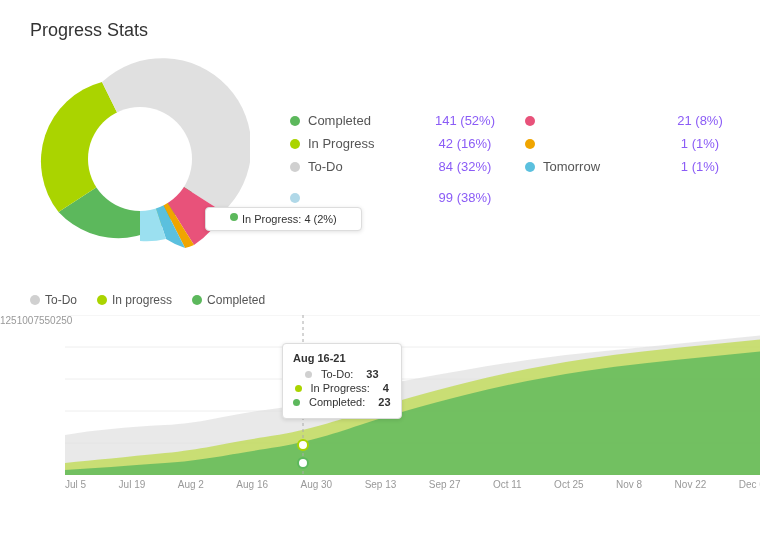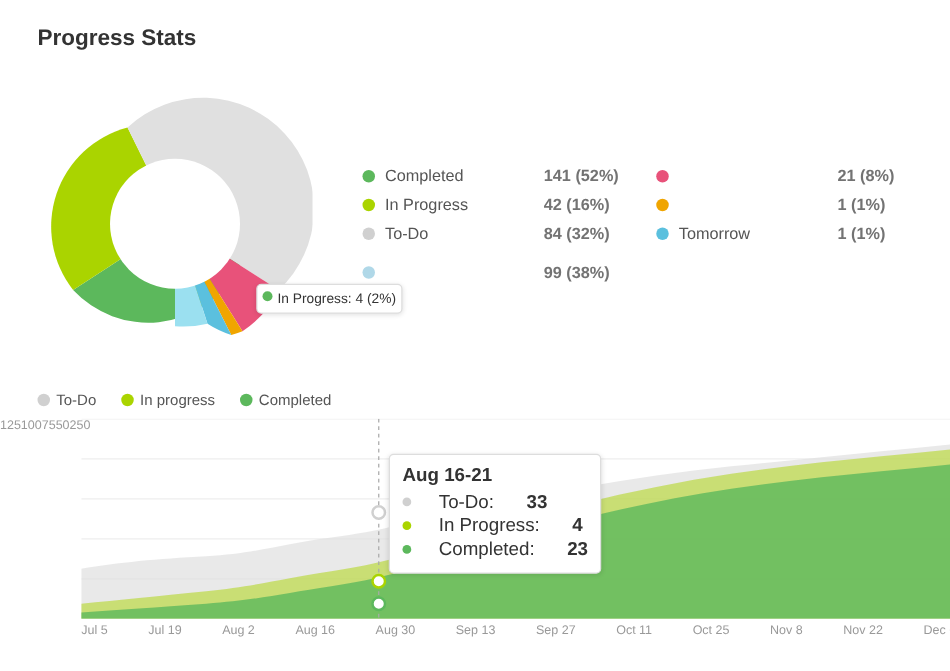--- a/index.html
+++ b/index.html
@@ -10,23 +10,23 @@
       font-size: 13px;
       width: 760px;
       height: 537px;
       overflow: hidden;
     }
     .page {
       padding: 20px 30px;
     }
     .title {
       font-size: 18px;
-      font-weight: 700;
+      font-weight: 400;
       color: #333;
-      margin-bottom: 28px;
+      margin-bottom: 8px;
     }
     .top-section {
       display: flex;
       align-items: center;
       gap: 40px;
       margin-bottom: 24px;
     }
     .donut-wrapper {
       position: relative;
       width: 220px;
@@ -37,21 +37,21 @@
       width: 220px;
       height: 220px;
     }
     .tooltip-bubble {
       position: absolute;
       left: 175px;
       top: 158px;
       background: white;
       border: 1px solid #ddd;
       border-radius: 4px;
-      padding: 5px 4px;
+      padding: 5px 24px;
       font-size: 11px;
       white-space: nowrap;
       box-shadow: 0 1px 4px rgba(0,0,0,0.12);
       display: flex;
       align-items: flex-start;
       gap: 4px;
     }
     .tooltip-dot {
       width: 8px;
       height: 8px;
@@ -75,24 +75,24 @@
       width: 10px;
       height: 10px;
       border-radius: 50%;
       flex-shrink: 0;
     }
     .legend-label {
       flex: 1;
       color: #555;
     }
     .legend-count {
-      color: #737373;
-      font-weight: 700;
+      color: #8b5cf6;
+      font-weight: 400;
       margin-left: auto;
-      text-align: left;
+      text-align: center;
       min-width: 60px;
     }
     
     .chart-section {
       margin-top: 8px;
     }
     .chart-legend {
       display: flex;
       gap: 20px;
       margin-bottom: 8px;
@@ -113,39 +113,40 @@
       position: relative;
       width: 700px;
       height: 160px;
     }
     .chart-area svg {
       width: 100%;
       height: 100%;
     }
     .chart-tooltip {
       position: absolute;
-      left: 246px;
+      left: 217px;
       top: 28px;
       background: white;
       border: 1px solid #ddd;
       border-radius: 4px;
       padding: 8px 10px;
-      font-size: 15px;
+      font-size: 11px;
       box-shadow: 0 1px 4px rgba(0,0,0,0.12);
     }
     .chart-tooltip-title {
       font-weight: 600;
       margin-bottom: 4px;
       color: #333;
     }
     .chart-tooltip-row {
       display: flex;
       align-items: center;
-      gap: 22px;
+      gap: 9px;
       margin: 2px 0;
+      justify-content: center;
     }
     .chart-tooltip-dot {
       width: 7px;
       height: 7px;
       border-radius: 50%;
     }
     .x-labels {
       display: flex;
       justify-content: space-between;
       font-size: 10px;

